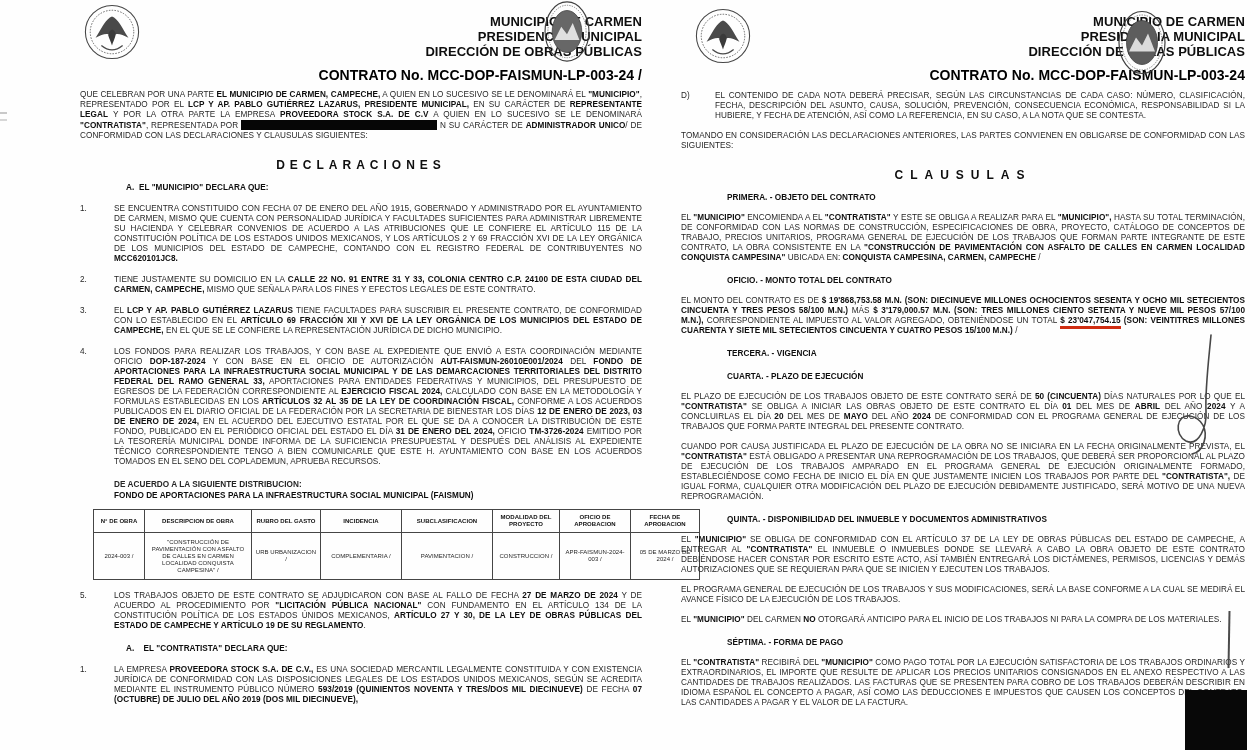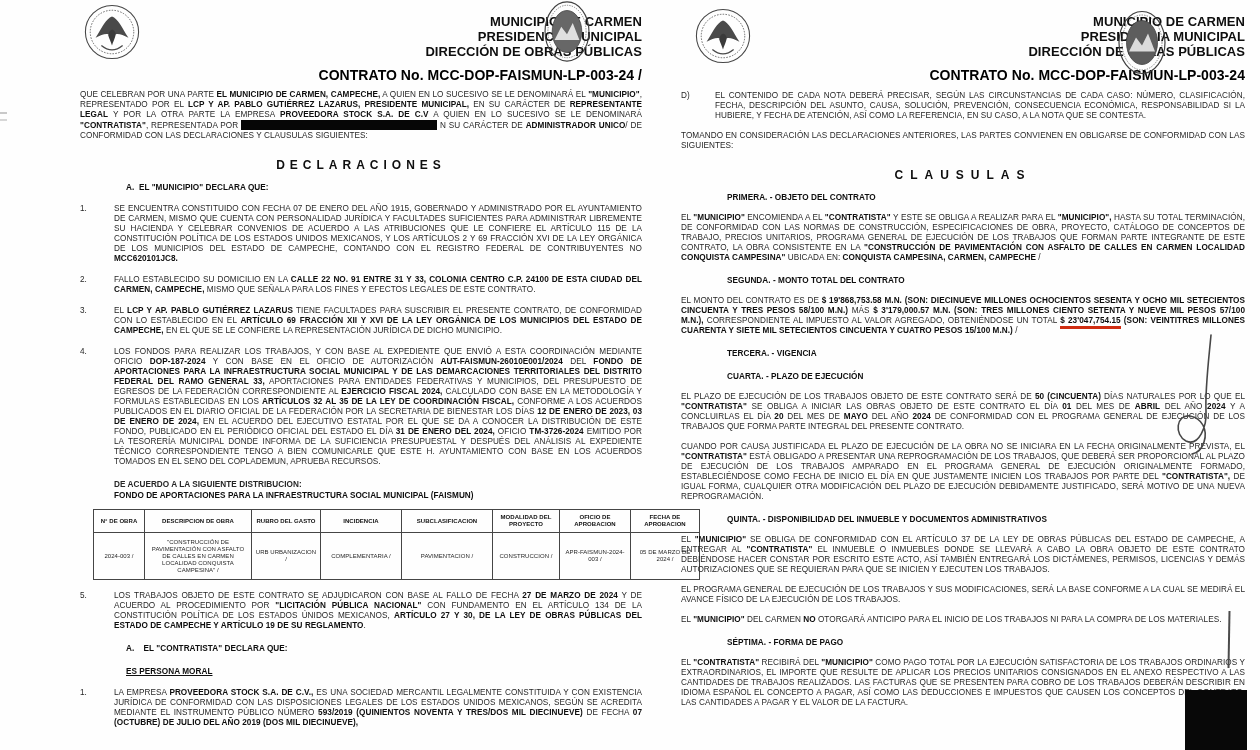--- a/index.html
+++ b/index.html
@@ -74,21 +74,21 @@
     <div class="blocks">
         <div class="para"><span>QUE CELEBRAN POR UNA PARTE </span><span class="b">EL MUNICIPIO DE CARMEN, CAMPECHE,</span><span> A QUIEN EN LO SUCESIVO SE LE DENOMINARÁ EL </span><span class="b">"MUNICIPIO"</span><span>, REPRESENTADO POR EL </span><span class="b">LCP Y AP. PABLO GUTIÉRREZ LAZARUS, PRESIDENTE MUNICIPAL,</span><span> EN SU CARÁCTER DE </span><span class="b">REPRESENTANTE LEGAL</span><span> Y POR LA OTRA PARTE LA EMPRESA </span><span class="b rl">PROVEEDORA STOCK S.A. DE C.V</span><span> A QUIEN EN LO SUCESIVO SE LE DENOMINARÁ </span><span class="b">"CONTRATISTA"</span><span>, REPRESENTADA POR </span><span class="redact" style="width: 196px;"></span><span> N SU CARÁCTER DE </span><span class="b">ADMINISTRADOR UNICO</span><span>/ DE CONFORMIDAD CON LAS DECLARACIONES Y CLAUSULAS SIGUIENTES:</span></div>
         <div class="heading" style="letter-spacing: 5px;">DECLARACIONES</div>
         <div class="bline">A.&nbsp;&nbsp;EL "MUNICIPIO" DECLARA QUE:</div>
         <div class="item">
           <span class="num">1.</span>
           <span class="itext"><span>SE ENCUENTRA CONSTITUIDO CON FECHA 07 DE ENERO DEL AÑO 1915, GOBERNADO Y ADMINISTRADO POR EL AYUNTAMIENTO DE CARMEN, MISMO QUE CUENTA CON PERSONALIDAD JURÍDICA Y FACULTADES SUFICIENTES PARA ADMINISTRAR LIBREMENTE SU HACIENDA Y CELEBRAR CONVENIOS DE ACUERDO A LAS ATRIBUCIONES QUE LE CONFIERE EL ARTÍCULO 115 DE LA CONSTITUCIÓN POLÍTICA DE LOS ESTADOS UNIDOS MEXICANOS, Y LOS ARTÍCULOS 2 Y 69 FRACCIÓN XVI DE LA LEY ORGÁNICA DE LOS MUNICIPIOS DEL ESTADO DE CAMPECHE, CONTANDO CON EL REGISTRO FEDERAL DE CONTRIBUYENTES NO </span><span class="b">MCC620101JC8.</span></span>
         </div>
         <div class="item">
           <span class="num">2.</span>
-          <span class="itext"><span>FALLO ESTABLECIDO SU DOMICILIO EN LA </span><span class="b">CALLE 22 NO. 91 ENTRE 31 Y 33, COLONIA CENTRO C.P. 24100 DE ESTA CIUDAD DEL CARMEN, CAMPECHE,</span><span> MISMO QUE SEÑALA PARA LOS FINES Y EFECTOS LEGALES DE ESTE CONTRATO.</span></span>
+          <span class="itext"><span>TIENE JUSTAMENTE SU DOMICILIO EN LA </span><span class="b">CALLE 22 NO. 91 ENTRE 31 Y 33, COLONIA CENTRO C.P. 24100 DE ESTA CIUDAD DEL CARMEN, CAMPECHE,</span><span> MISMO QUE SEÑALA PARA LOS FINES Y EFECTOS LEGALES DE ESTE CONTRATO.</span></span>
         </div>
         <div class="item">
           <span class="num">3.</span>
           <span class="itext"><span>EL </span><span class="b">LCP Y AP. PABLO GUTIÉRREZ LAZARUS</span><span> TIENE FACULTADES PARA SUSCRIBIR EL PRESENTE CONTRATO, DE CONFORMIDAD CON LO ESTABLECIDO EN EL </span><span class="b">ARTÍCULO 69 FRACCIÓN XII Y XVI DE LA LEY ORGÁNICA DE LOS MUNICIPIOS DEL ESTADO DE CAMPECHE,</span><span> EN EL QUE SE LE CONFIERE LA REPRESENTACIÓN JURÍDICA DE DICHO MUNICIPIO.</span></span>
         </div>
         <div class="item">
           <span class="num">4.</span>
           <span class="itext"><span>LOS FONDOS PARA REALIZAR LOS TRABAJOS, Y CON BASE AL EXPEDIENTE QUE ENVIÓ A ESTA COORDINACIÓN MEDIANTE OFICIO </span><span class="b">DOP-187-2024</span><span> Y CON BASE EN EL OFICIO DE AUTORIZACIÓN </span><span class="b">AUT-FAISMUN-26010E001/2024</span><span> DEL </span><span class="b">FONDO DE APORTACIONES PARA LA INFRAESTRUCTURA SOCIAL MUNICIPAL Y DE LAS DEMARCACIONES TERRITORIALES DEL DISTRITO FEDERAL DEL RAMO GENERAL 33,</span><span> APORTACIONES PARA ENTIDADES FEDERATIVAS Y MUNICIPIOS, DEL PRESUPUESTO DE EGRESOS DE LA FEDERACIÓN CORRESPONDIENTE AL </span><span class="b">EJERCICIO FISCAL 2024,</span><span> CALCULADO CON BASE EN LA METODOLOGÍA Y FORMULAS ESTABLECIDAS EN LOS </span><span class="b">ARTÍCULOS 32 AL 35 DE LA LEY DE COORDINACIÓN FISCAL,</span><span> CONFORME A LOS ACUERDOS PUBLICADOS EN EL DIARIO OFICIAL DE LA FEDERACIÓN POR LA SECRETARIA DE BIENESTAR LOS DÍAS </span><span class="b">12 DE ENERO DE 2023, 03 DE ENERO DE 2024,</span><span> EN EL ACUERDO DEL EJECUTIVO ESTATAL POR EL QUE SE DA A CONOCER LA DISTRIBUCIÓN DE ESTE FONDO, PUBLICADO EN EL PERIÓDICO OFICIAL DEL ESTADO EL DÍA </span><span class="b">31 DE ENERO DEL 2024,</span><span> OFICIO </span><span class="b">TM-3726-2024</span><span> EMITIDO POR LA TESORERÍA MUNICIPAL DONDE INFORMA DE LA SUFICIENCIA PRESUPUESTAL Y DESPUÉS DEL ANÁLISIS AL EXPEDIENTE TÉCNICO CORRESPONDIENTE TENGO A BIEN COMUNICARLE QUE ESTE H. AYUNTAMIENTO CON BASE EN LOS ACUERDOS TOMADOS EN EL SENO DEL COPLADEMUN, APRUEBA RECURSOS.</span></span>
         </div>
         <div class="bline plain ind">DE ACUERDO A LA SIGUIENTE DISTRIBUCION:</div>
@@ -117,21 +117,20 @@
               <td>APR-FAISMUN-2024-003 /</td>
               <td>05 DE MARZO DE 2024 /</td>
             </tr>
           </tbody>
         </table>
         <div class="item">
           <span class="num">5.</span>
           <span class="itext"><span>LOS TRABAJOS OBJETO DE ESTE CONTRATO SE ADJUDICARON CON BASE AL FALLO DE FECHA </span><span class="b">27 DE MARZO DE 2024</span><span> Y DE ACUERDO AL PROCEDIMIENTO POR </span><span class="b">"LICITACIÓN PÚBLICA NACIONAL"</span><span> CON FUNDAMENTO EN EL ARTÍCULO 134 DE LA CONSTITUCIÓN POLÍTICA DE LOS ESTADOS ÚNIDOS MEXICANOS, </span><span class="b">ARTÍCULO 27 Y 30, DE LA LEY DE OBRAS PÚBLICAS DEL ESTADO DE CAMPECHE Y ARTÍCULO 19 DE SU REGLAMENTO</span><span>.</span></span>
         </div>
         <div class="bline">A.&nbsp;&nbsp;&nbsp;&nbsp;EL "CONTRATISTA" DECLARA QUE:</div>
-        <div class="bline u">ES PERSONA MORAL</div>
         <div class="item">
           <span class="num">1.</span>
           <span class="itext"><span>LA EMPRESA </span><span class="b">PROVEEDORA STOCK S.A. DE C.V.,</span><span> ES UNA SOCIEDAD MERCANTIL LEGALMENTE CONSTITUIDA Y CON EXISTENCIA JURÍDICA DE CONFORMIDAD CON LAS DISPOSICIONES LEGALES DE LOS ESTADOS UNIDOS MEXICANOS, SEGÚN SE ACREDITA MEDIANTE EL INSTRUMENTO PÚBLICO NÚMERO </span><span class="b">593/2019 (QUINIENTOS NOVENTA Y TRES/DOS MIL DIECINUEVE)</span><span> DE FECHA </span><span class="b">07 (OCTUBRE) DE JULIO DEL AÑO 2019 (DOS MIL DIECINUEVE),</span></span>
         </div>
       </div>
   </div>
 
   <div class="page right">
     <svg class="seal eagle-r" viewBox="0 0 60 62">
       <circle cx="30" cy="31" r="27.5" fill="none" stroke="#474747" stroke-width="1.1"></circle>
@@ -154,21 +153,21 @@
     </svg>
     <div class="blocks">
         <div class="item">
           <span class="num">D)</span>
           <span class="itext"><span>EL CONTENIDO DE CADA NOTA DEBERÁ PRECISAR, SEGÚN LAS CIRCUNSTANCIAS DE CADA CASO: NÚMERO, CLASIFICACIÓN, FECHA, DESCRIPCIÓN DEL ASUNTO, CAUSA, SOLUCIÓN, PREVENCIÓN, CONSECUENCIA ECONÓMICA, RESPONSABILIDAD SI LA HUBIERE, Y FECHA DE ATENCIÓN, ASÍ COMO LA REFERENCIA, EN SU CASO, A LA NOTA QUE SE CONTESTA.</span></span>
         </div>
         <div class="para"><span>TOMANDO EN CONSIDERACIÓN LAS DECLARACIONES ANTERIORES, LAS PARTES CONVIENEN EN OBLIGARSE DE CONFORMIDAD CON LAS SIGUIENTES:</span></div>
         <div class="heading" style="letter-spacing: 7px;">CLAUSULAS</div>
         <div class="bline">PRIMERA. - OBJETO DEL CONTRATO</div>
         <div class="para"><span>EL </span><span class="b">"MUNICIPIO"</span><span> ENCOMIENDA A EL </span><span class="b">"CONTRATISTA"</span><span> Y ESTE SE OBLIGA A REALIZAR PARA EL </span><span class="b">"MUNICIPIO",</span><span> HASTA SU TOTAL TERMINACIÓN, DE CONFORMIDAD CON LAS NORMAS DE CONSTRUCCIÓN, ESPECIFICACIONES DE OBRA, PROYECTO, CATÁLOGO DE CONCEPTOS DE TRABAJO, PRECIOS UNITARIOS, PROGRAMA GENERAL DE EJECUCIÓN DE LOS TRABAJOS QUE FORMAN PARTE INTEGRANTE DE ESTE CONTRATO, LA OBRA CONSISTENTE EN LA </span><span class="b">"CONSTRUCCIÓN DE PAVIMENTACIÓN CON ASFALTO DE CALLES EN CARMEN LOCALIDAD CONQUISTA CAMPESINA"</span><span> UBICADA EN: </span><span class="b">CONQUISTA CAMPESINA, CARMEN, CAMPECHE</span><span> /</span></div>
-        <div class="bline">SEGUNDA. - MONTO TOTAL DEL CONTRATO</div>
+        <div class="bline">OFICIO. - MONTO TOTAL DEL CONTRATO</div>
         <div class="para"><span>EL MONTO DEL CONTRATO ES DE </span><span class="b">$ 19'868,753.58 M.N. (SON: DIECINUEVE MILLONES OCHOCIENTOS SESENTA Y OCHO MIL SETECIENTOS CINCUENTA Y TRES PESOS 58/100 M.N.)</span><span> MÁS </span><span class="b">$ 3'179,000.57 M.N. (SON: TRES MILLONES CIENTO SETENTA Y NUEVE MIL PESOS 57/100 M.N.),</span><span> CORRESPONDIENTE AL IMPUESTO AL VALOR AGREGADO, OBTENIÉNDOSE UN TOTAL </span><span class="b rl">$ 23'047,754.15</span><span class="b"> (SON: VEINTITRES MILLONES CUARENTA Y SIETE MIL SETECIENTOS CINCUENTA Y CUATRO PESOS 15/100 M.N.)</span><span> /</span></div>
         <div class="bline">TERCERA. - VIGENCIA</div>
         <div class="bline">CUARTA. - PLAZO DE EJECUCIÓN</div>
         <div class="para"><span>EL PLAZO DE EJECUCIÓN DE LOS TRABAJOS OBJETO DE ESTE CONTRATO SERÁ DE </span><span class="b">50 (CINCUENTA)</span><span> DÍAS NATURALES POR LO QUE EL </span><span class="b">"CONTRATISTA"</span><span> SE OBLIGA A INICIAR LAS OBRAS OBJETO DE ESTE CONTRATO EL DÍA </span><span class="b">01</span><span> DEL MES DE </span><span class="b">ABRIL</span><span> DEL AÑO </span><span class="b">2024</span><span> Y A CONCLUIRLAS EL DÍA </span><span class="b">20</span><span> DEL MES DE </span><span class="b">MAYO</span><span> DEL AÑO </span><span class="b">2024</span><span> DE CONFORMIDAD CON EL PROGRAMA GENERAL DE EJECUCIÓN DE LOS TRABAJOS QUE FORMA PARTE INTEGRAL DEL PRESENTE CONTRATO.</span></div>
         <div class="para"><span>CUANDO POR CAUSA JUSTIFICADA EL PLAZO DE EJECUCIÓN DE LA OBRA NO SE INICIARA EN LA FECHA ORIGINALMENTE PREVISTA, EL </span><span class="b">"CONTRATISTA"</span><span> ESTÁ OBLIGADO A PRESENTAR UNA REPROGRAMACIÓN DE LOS TRABAJOS, QUE DEBERÁ SER PROPORCIONAL AL PLAZO DE EJECUCIÓN DE LOS TRABAJOS AMPARADO EN EL PROGRAMA GENERAL DE EJECUCIÓN ORIGINALMENTE FORMADO, ESTABLECIÉNDOSE COMO FECHA DE INICIO EL DÍA EN QUE JUSTAMENTE INICIEN LOS TRABAJOS POR PARTE DEL </span><span class="b">"CONTRATISTA",</span><span> DE IGUAL FORMA, CUALQUIER OTRA MODIFICACIÓN DEL PLAZO DE EJECUCIÓN DEBIDAMENTE JUSTIFICADO, SERÁ MOTIVO DE UNA NUEVA REPROGRAMACIÓN.</span></div>
         <div class="bline">QUINTA. - DISPONIBILIDAD DEL INMUEBLE Y DOCUMENTOS ADMINISTRATIVOS</div>
         <div class="para"><span>EL </span><span class="b">"MUNICIPIO"</span><span> SE OBLIGA DE CONFORMIDAD CON EL ARTÍCULO 37 DE LA LEY DE OBRAS PÚBLICAS DEL ESTADO DE CAMPECHE, A ENTREGAR AL </span><span class="b">"CONTRATISTA"</span><span> EL INMUEBLE O INMUEBLES DONDE SE LLEVARÁ A CABO LA OBRA OBJETO DE ESTE CONTRATO DEBIÉNDOSE HACER CONSTAR POR ESCRITO ESTE ACTO, ASÍ TAMBIÉN ENTREGARÁ LOS DICTÁMENES, PERMISOS, LICENCIAS Y DEMÁS AUTORIZACIONES QUE SE REQUIERAN PARA QUE SE INICIEN Y EJECUTEN LOS TRABAJOS.</span></div>
         <div class="para"><span>EL PROGRAMA GENERAL DE EJECUCIÓN DE LOS TRABAJOS Y SUS MODIFICACIONES, SERÁ LA BASE CONFORME A LA CUAL SE MEDIRÁ EL AVANCE FÍSICO DE LA EJECUCIÓN DE LOS TRABAJOS.</span></div>
         <div class="para"><span>EL </span><span class="b">"MUNICIPIO"</span><span> DEL CARMEN </span><span class="b">NO</span><span> OTORGARÁ ANTICIPO PARA EL INICIO DE LOS TRABAJOS NI PARA LA COMPRA DE LOS MATERIALES.</span></div>
         <div class="bline">SÉPTIMA. - FORMA DE PAGO</div>

